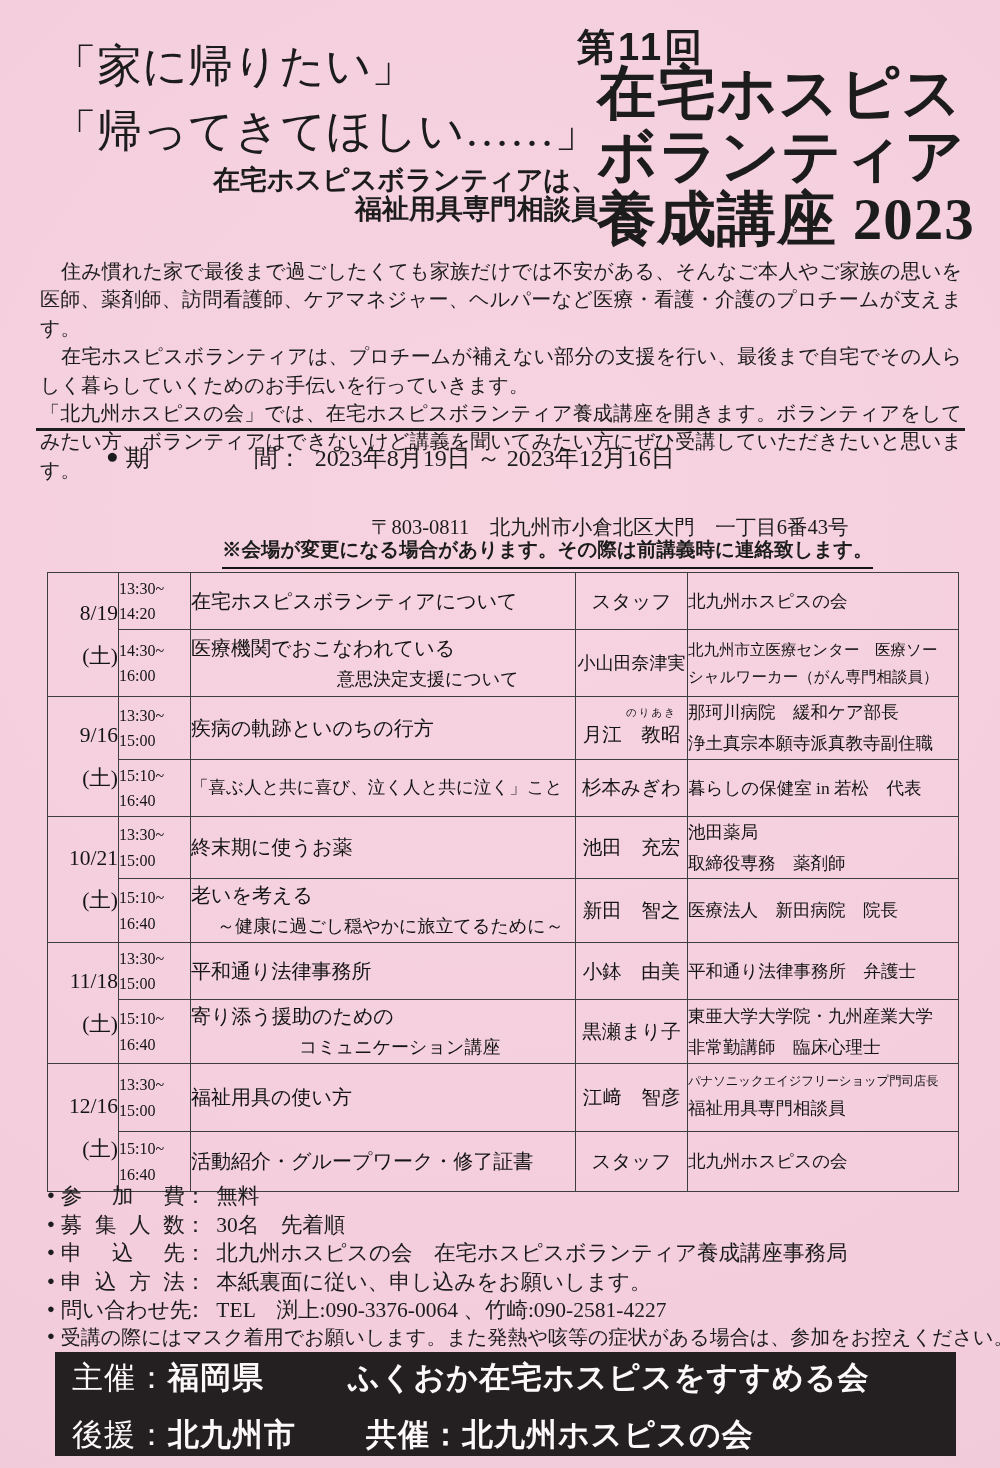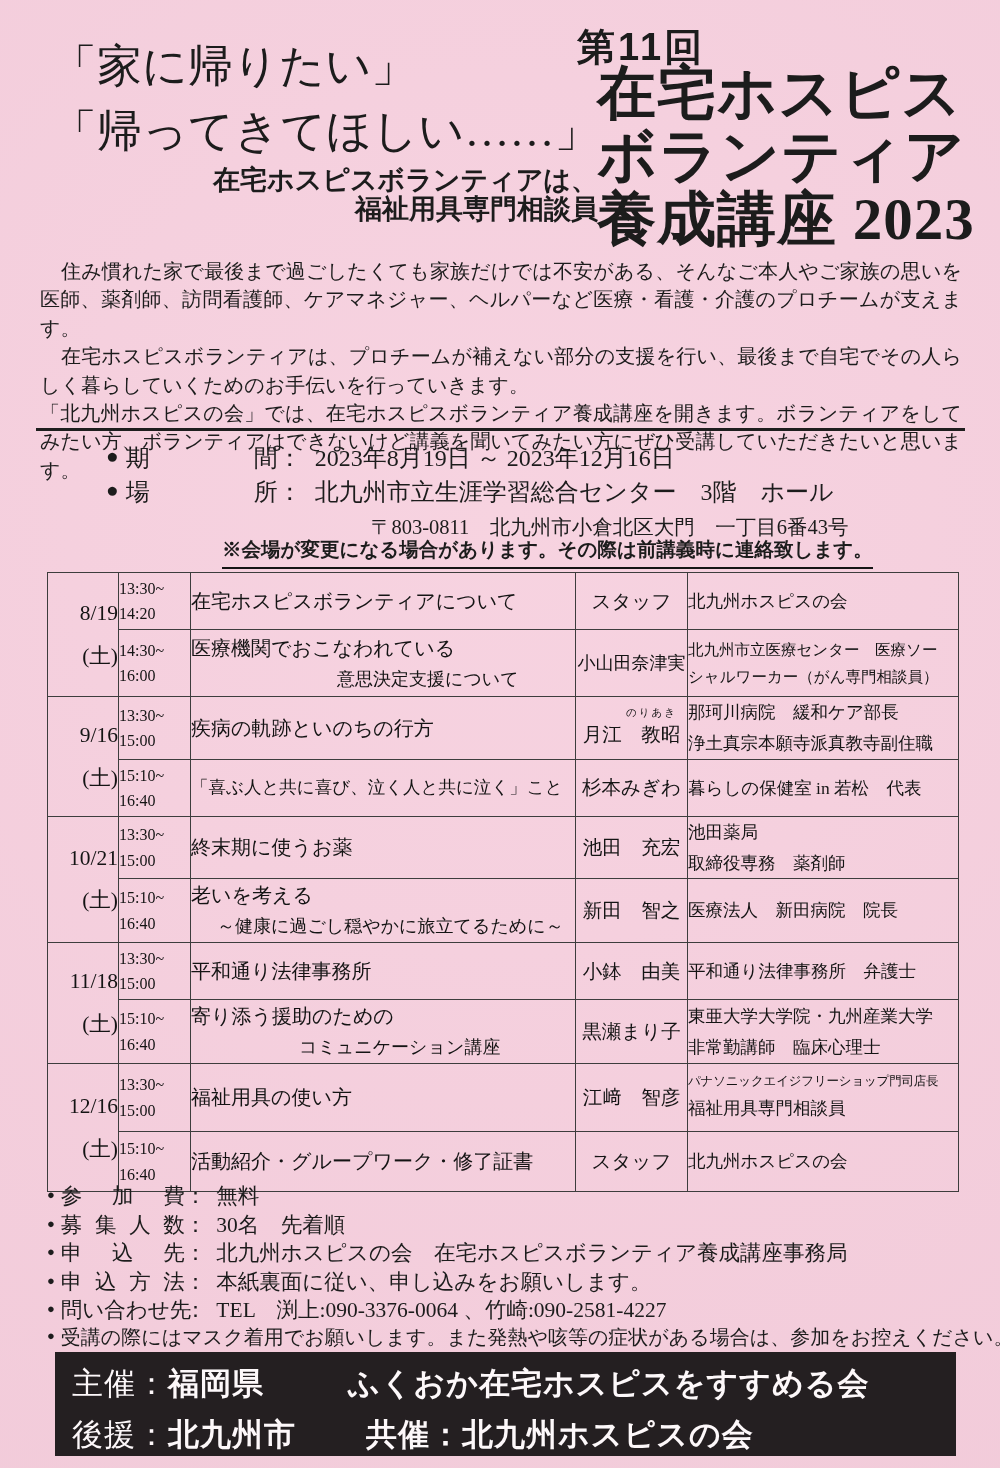--- a/index.html
+++ b/index.html
@@ -69,21 +69,21 @@
   .irow{height:28.5px;white-space:nowrap;}
   .idot{font-size:13px;vertical-align:4px;margin-right:6px;}
   .ilbl{display:inline-block;width:124px;text-align:justify;text-align-last:justify;}
   .ival{margin-left:10px;}
   .notice{font-size:20px;}
 
   
   .banner{position:absolute;left:55px;top:1352px;width:901px;height:104px;
           background:#241f21;color:#fdf8fa;}
   .bline{position:absolute;left:17px;white-space:nowrap;font-size:31px;}
-  .b1{top:11px;text-align:right;} .b2{top:62px;}
+  .b1{top:5px;text-align:right;} .b2{top:62px;}
   .blab{font-weight:400;letter-spacing:1px;}
   .bbold{font-weight:700;letter-spacing:1px;}
   .bgap1{display:inline-block;width:84px;}
   .bgap2{display:inline-block;width:70px;}
 </style>
 </head>
 <body>
 
 <div class="sheet">
 
@@ -106,23 +106,20 @@
   <div class="intro sans">
     <p class="ind">住み慣れた家で最後まで過ごしたくても家族だけでは不安がある、そんなご本人やご家族の思いを医師、薬剤師、訪問看護師、ケアマネジャー、ヘルパーなど医療・看護・介護のプロチームが支えます。</p>
     <p class="ind">在宅ホスピスボランティアは、プロチームが補えない部分の支援を行い、最後まで自宅でその人らしく暮らしていくためのお手伝いを行っていきます。</p>
     <p>「北九州ホスピスの会」では、在宅ホスピスボランティア養成講座を開きます。ボランティアをしてみたい方、ボランティアはできないけど講義を聞いてみたい方にぜひ受講していただきたいと思います。</p>
   </div>
 
   <div class="rule"></div>
 
   <div class="abs drow d1">
     <span class="dot">●</span><span class="dlabel">期間</span>：<span class="dval">2023年8月19日 ～ 2023年12月16日</span>
-  </div>
-  <div class="abs drow d2">
-    <span class="dot">●</span><span class="dlabel">場所</span>：<span class="dval">北九州市立生涯学習総合センター　3階　ホール</span>
   </div>
   <div class="abs postal">〒803-0811　北九州市小倉北区大門　一丁目6番43号</div>
   <div class="abs note">※会場が変更になる場合があります。その際は前講義時に連絡致します。</div>
 
   <table class="sched">
     <colgroup>
         <col style="width:71px">
         <col style="width:72px">
         <col style="width:385px">
         <col style="width:112px">

